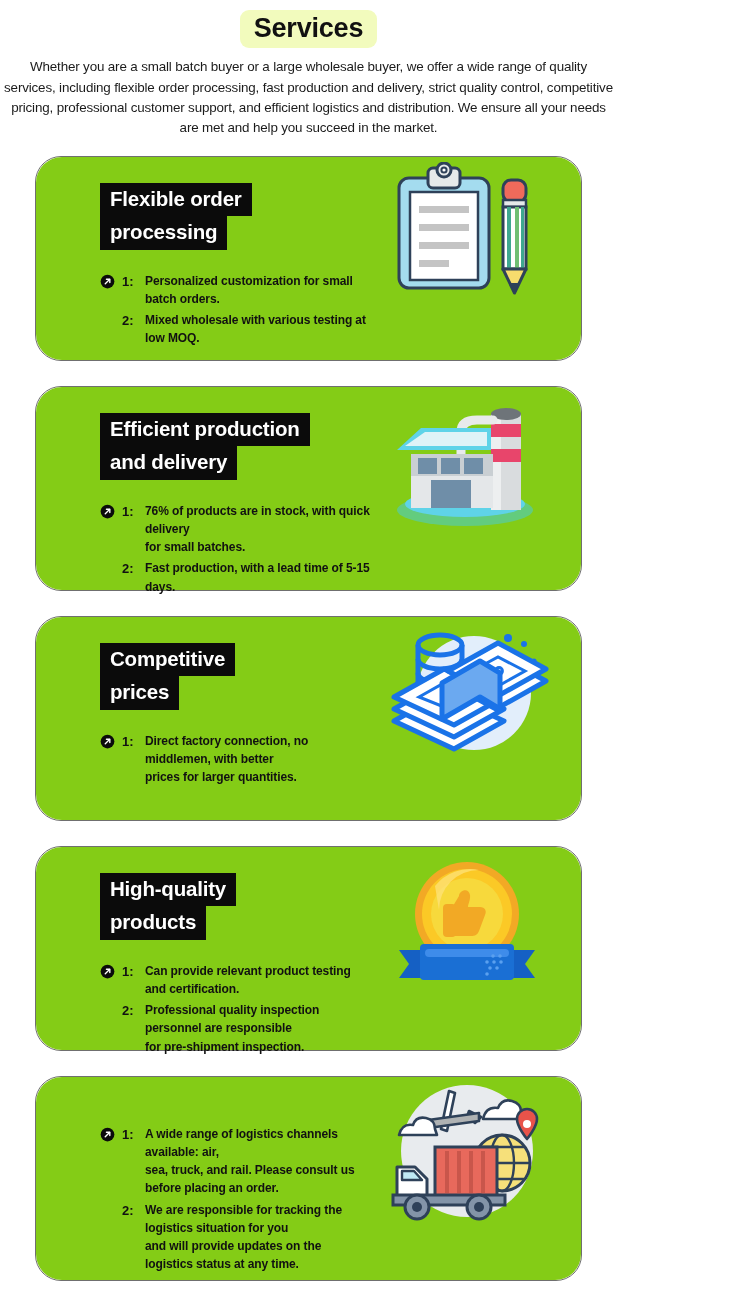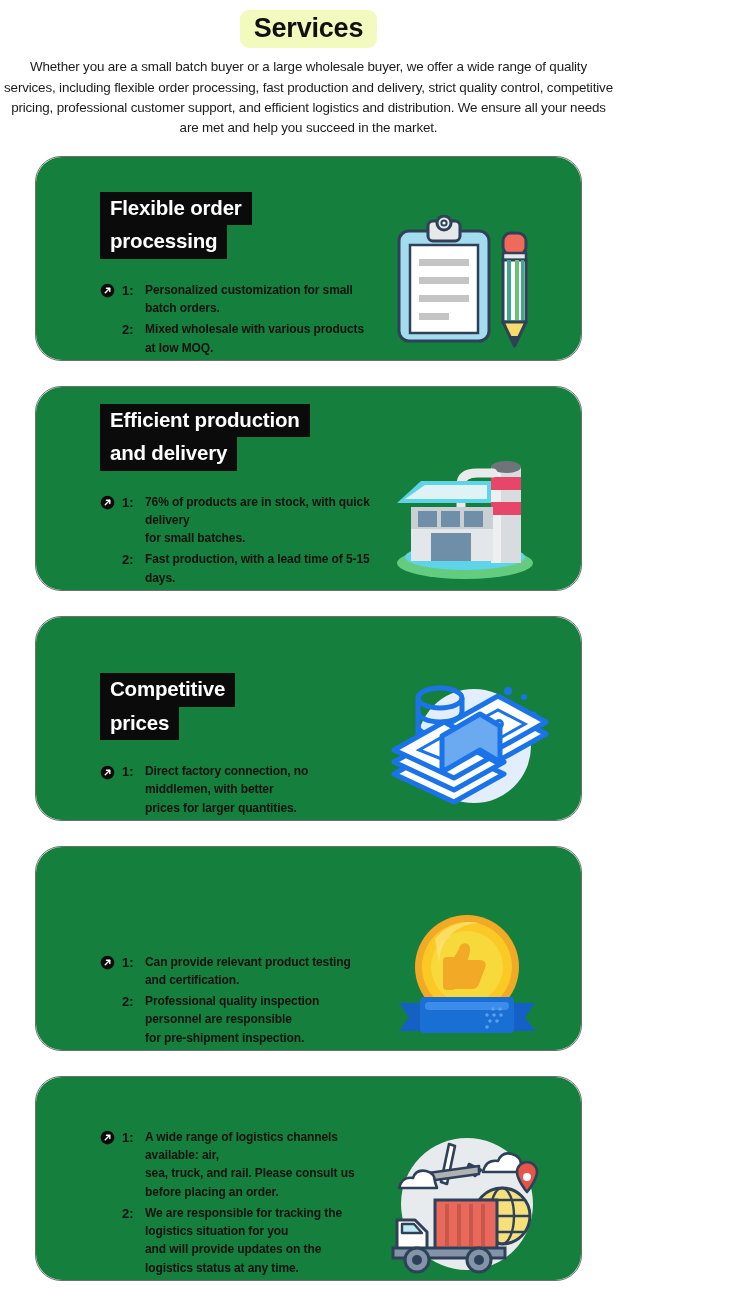--- a/index.html
+++ b/index.html
@@ -50,25 +50,25 @@
     position: absolute;
     left: 4px; right: -5px; bottom: -7px;
     height: 34px;
     background: #000;
     border-radius: 26px;
     z-index: -1;
   }
   .card-inner {
     position: relative;
     z-index: 2;
-    background: #15803d;
+    background: #84cc16;
     border-radius: 26px;
     width: 100%; height: 100%;
     display: flex;
-    align-items: flex-end;
+    align-items: flex-start;
   }
   .card-left {
     flex: 1 1 auto;
     padding: 26px 0 0 64px;
     min-width: 0;
   }
   .card-right {
     flex: 0 0 210px;
     display: flex;
     align-items: center;
@@ -151,21 +151,21 @@
                   <path d="M8.4 15.6 L15.2 8.8" stroke="#fff" stroke-width="2.2" stroke-linecap="round"></path>
                   <path d="M10.3 8.3 L15.7 8.3 L15.7 13.7" fill="none" stroke="#fff" stroke-width="2.2" stroke-linecap="round" stroke-linejoin="round"></path>
                 </svg>
               </span>
               <span class="bullet-num">1:</span>
               <span class="bullet-text">Personalized customization for small batch orders.</span>
             </div>
             <div class="bullet">
               <span class="bullet-marker"></span>
               <span class="bullet-num">2:</span>
-              <span class="bullet-text">Mixed wholesale with various products at low MOQ.</span>
+              <span class="bullet-text">Mixed wholesale with various testing at low MOQ.</span>
             </div>
           </div>
         </div>
         <div class="card-right">
           <div class="icon-box">
             <svg width="165" height="140" viewBox="0 0 165 140" aria-hidden="true">
 
               <rect x="14" y="16" width="90" height="110" rx="10" fill="#A4DCEF" stroke="#2E4159" stroke-width="3"></rect>
               <rect x="25" y="30" width="68" height="88" fill="#ffffff" stroke="#2E4159" stroke-width="2.5"></rect>
 
@@ -308,20 +308,24 @@
               <path d="M60 66 L98 44 L118 56 L118 92 L98 80 L60 102 Z" fill="#6BA9F0" stroke="#1A73E8" stroke-width="5" stroke-linejoin="round"></path>
             </svg>
           </div>
         </div>
       </div>
     </div>
 
     <div class="card">
       <div class="card-inner">
         <div class="card-left">
+          <div class="card-title">
+            <span class="tline-wrap"><span class="tline">High-quality</span></span>
+            <span class="tline-wrap"><span class="tline">products</span></span>
+          </div>
           <div class="bullets">
             <div class="bullet">
               <span class="bullet-marker">
                 <svg class="arrow-badge" width="15" height="15" viewBox="0 0 24 24" aria-hidden="true">
                   <circle cx="12" cy="12" r="11" fill="#0b0b0b"></circle>
                   <path d="M8.4 15.6 L15.2 8.8" stroke="#fff" stroke-width="2.2" stroke-linecap="round"></path>
                   <path d="M10.3 8.3 L15.7 8.3 L15.7 13.7" fill="none" stroke="#fff" stroke-width="2.2" stroke-linecap="round" stroke-linejoin="round"></path>
                 </svg>
               </span>
               <span class="bullet-num">1:</span>

